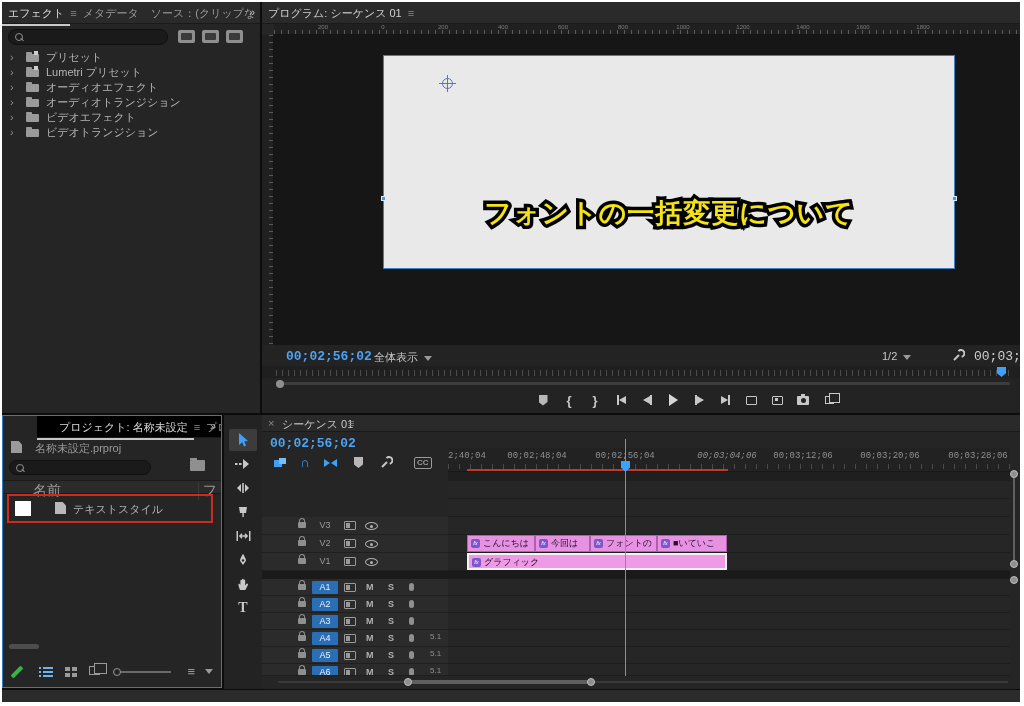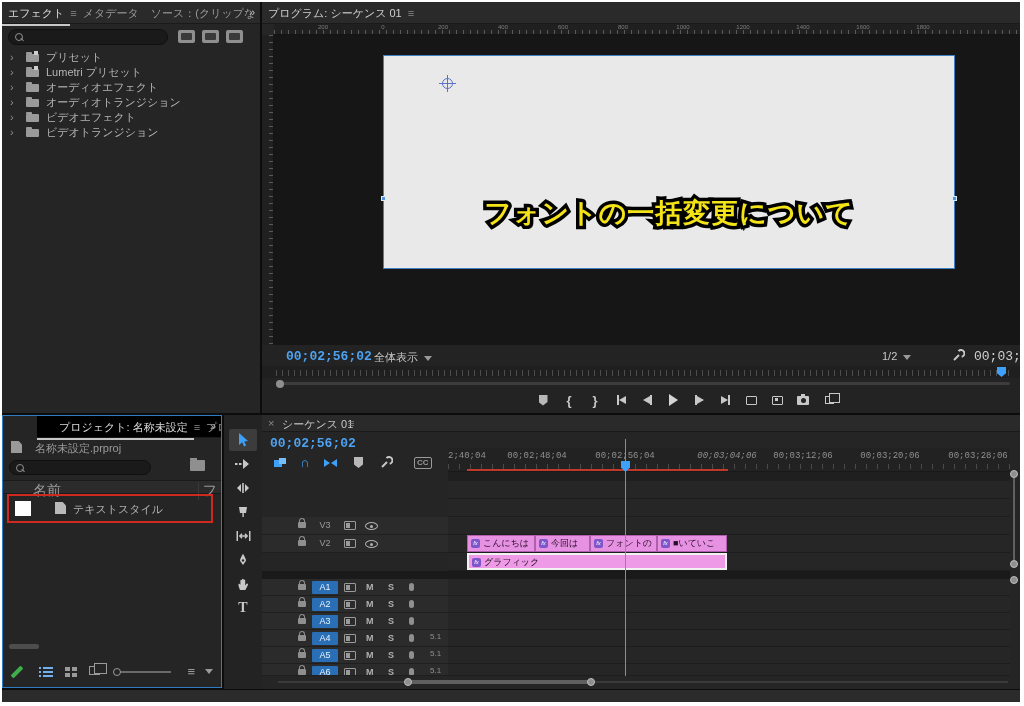--- a/index.html
+++ b/index.html
@@ -422,20 +422,26 @@
         <span class="tname">V3</span>
         <span class="patch"></span>
         <span class="eye"></span>
       </div>
     <div class="trow" style="top:120px;">
         <span class="lock"></span>
         <span class="tname">V2</span>
         <span class="patch"></span>
         <span class="eye"></span>
       </div>
+    <div class="trow" style="top:138px;">
+        <span class="lock"></span>
+        <span class="tname">V1</span>
+        <span class="patch"></span>
+        <span class="eye"></span>
+      </div>
 
     <div class="crow" style="top:66px;"></div>
     <div class="crow" style="top:84px;"></div>
     <div class="crow" style="top:102px;"></div>
     <div class="crow" style="top:120px;">
       <span class="clip" style="left:19px;width:68px;top:0;"><span class="fxb">fx</span><span>こんにちは</span></span>
       <span class="clip" style="left:87px;width:55px;top:0;"><span class="fxb">fx</span><span>今回は</span></span>
       <span class="clip" style="left:142px;width:67px;top:0;"><span class="fxb">fx</span><span>フォントの</span></span>
       <span class="clip" style="left:209px;width:70px;top:0;"><span class="fxb">fx</span><span>■いていこ</span></span>
     </div>

